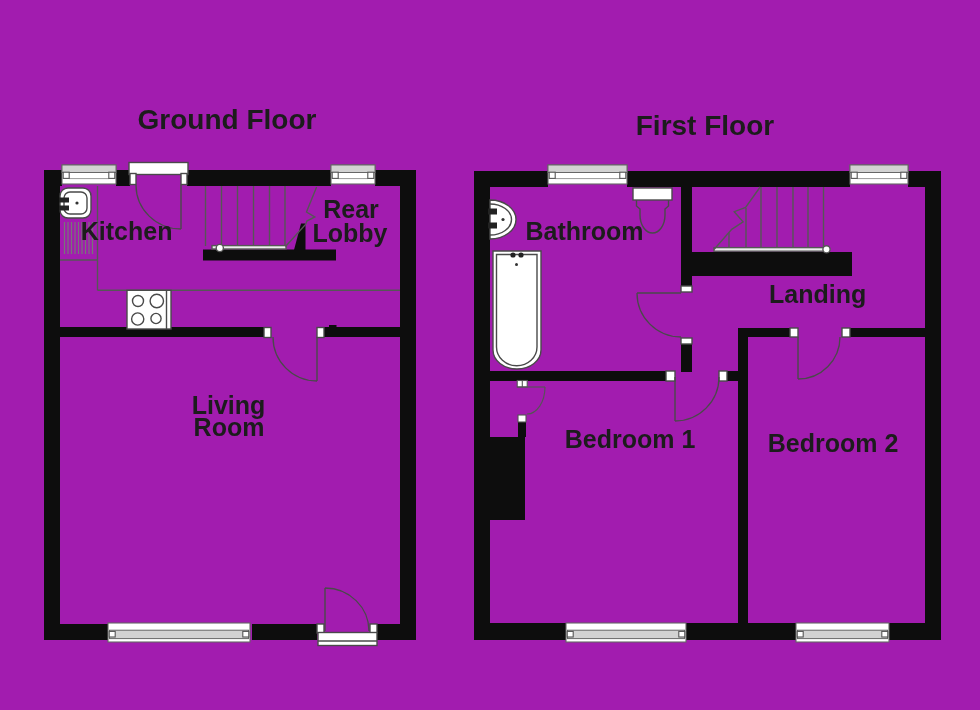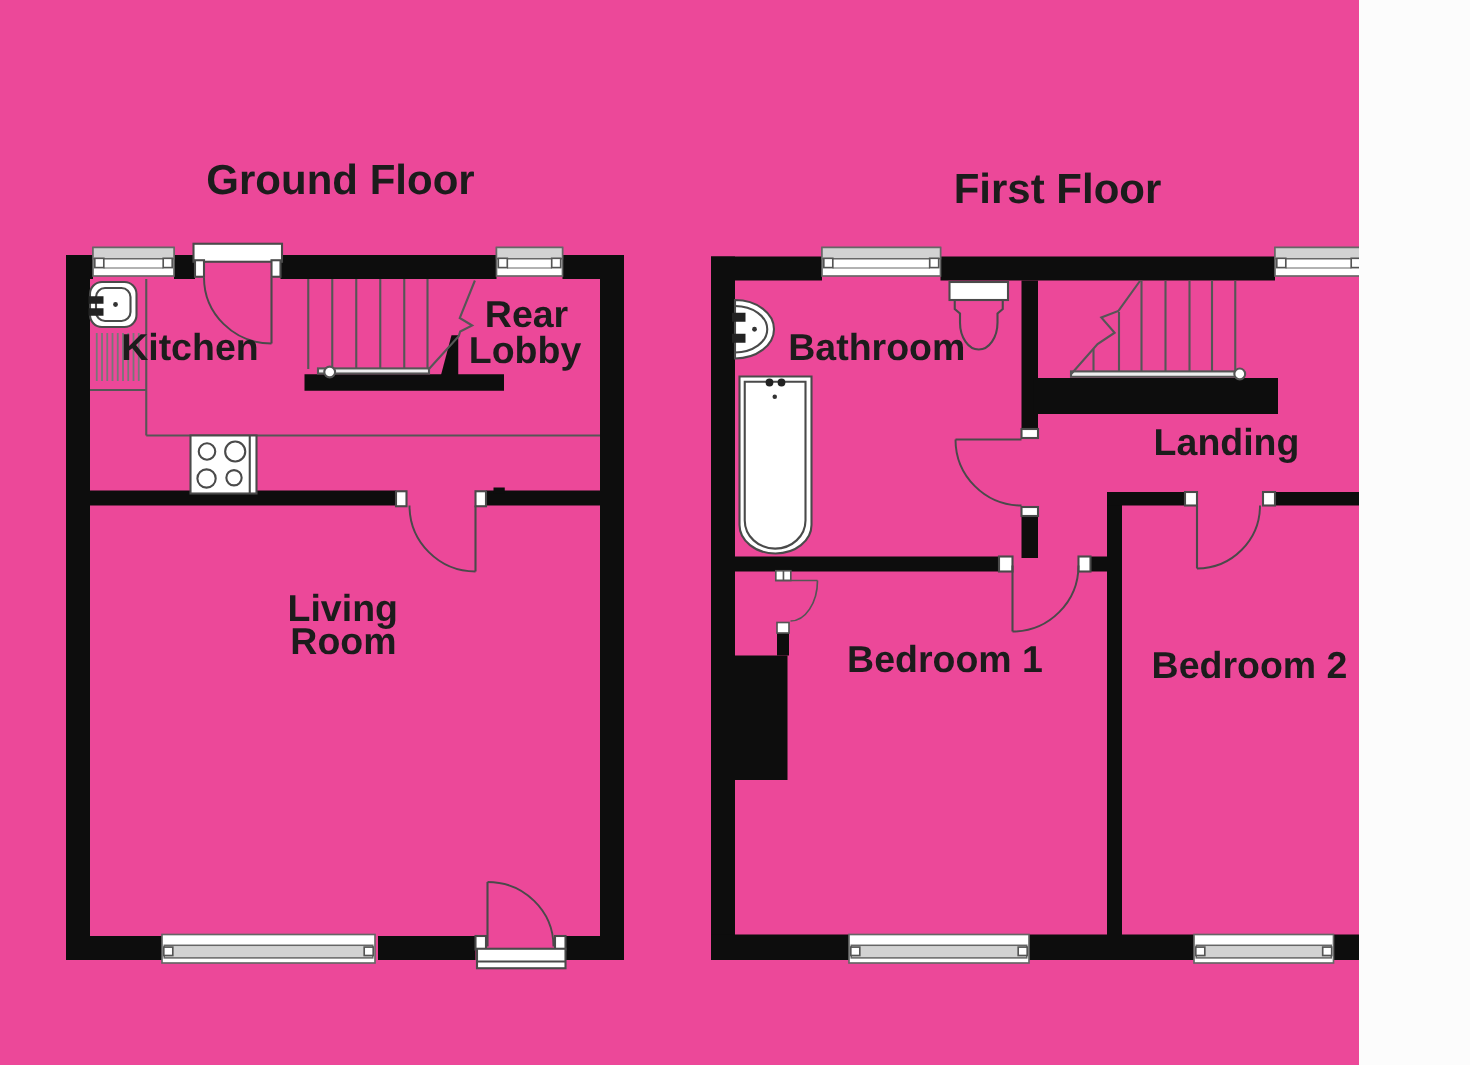--- a/index.html
+++ b/index.html
@@ -1,16 +1,16 @@
 <!DOCTYPE html>
 <html><head>
 <meta charset="utf-8">
 <style>
   html,body{margin:0;padding:0;background:#fcfcfc;}
-  .page{position:relative;width:906px;height:710px;background:#ec4899;overflow:hidden;
+  .page{position:relative;width:980px;height:710px;background:#a21caf;overflow:hidden;
         font-family:"Liberation Sans", sans-serif;}
   svg{position:absolute;left:0;top:0;}
   text{font-family:"Liberation Sans", sans-serif;font-weight:bold;fill:#1c1c1c;}
 </style>
 </head>
 <body>
 <div class="page">
 <svg width="980" height="710" viewBox="0 0 980 710">
 
   <text x="227" y="129" font-size="28" text-anchor="middle">Ground Floor</text>

